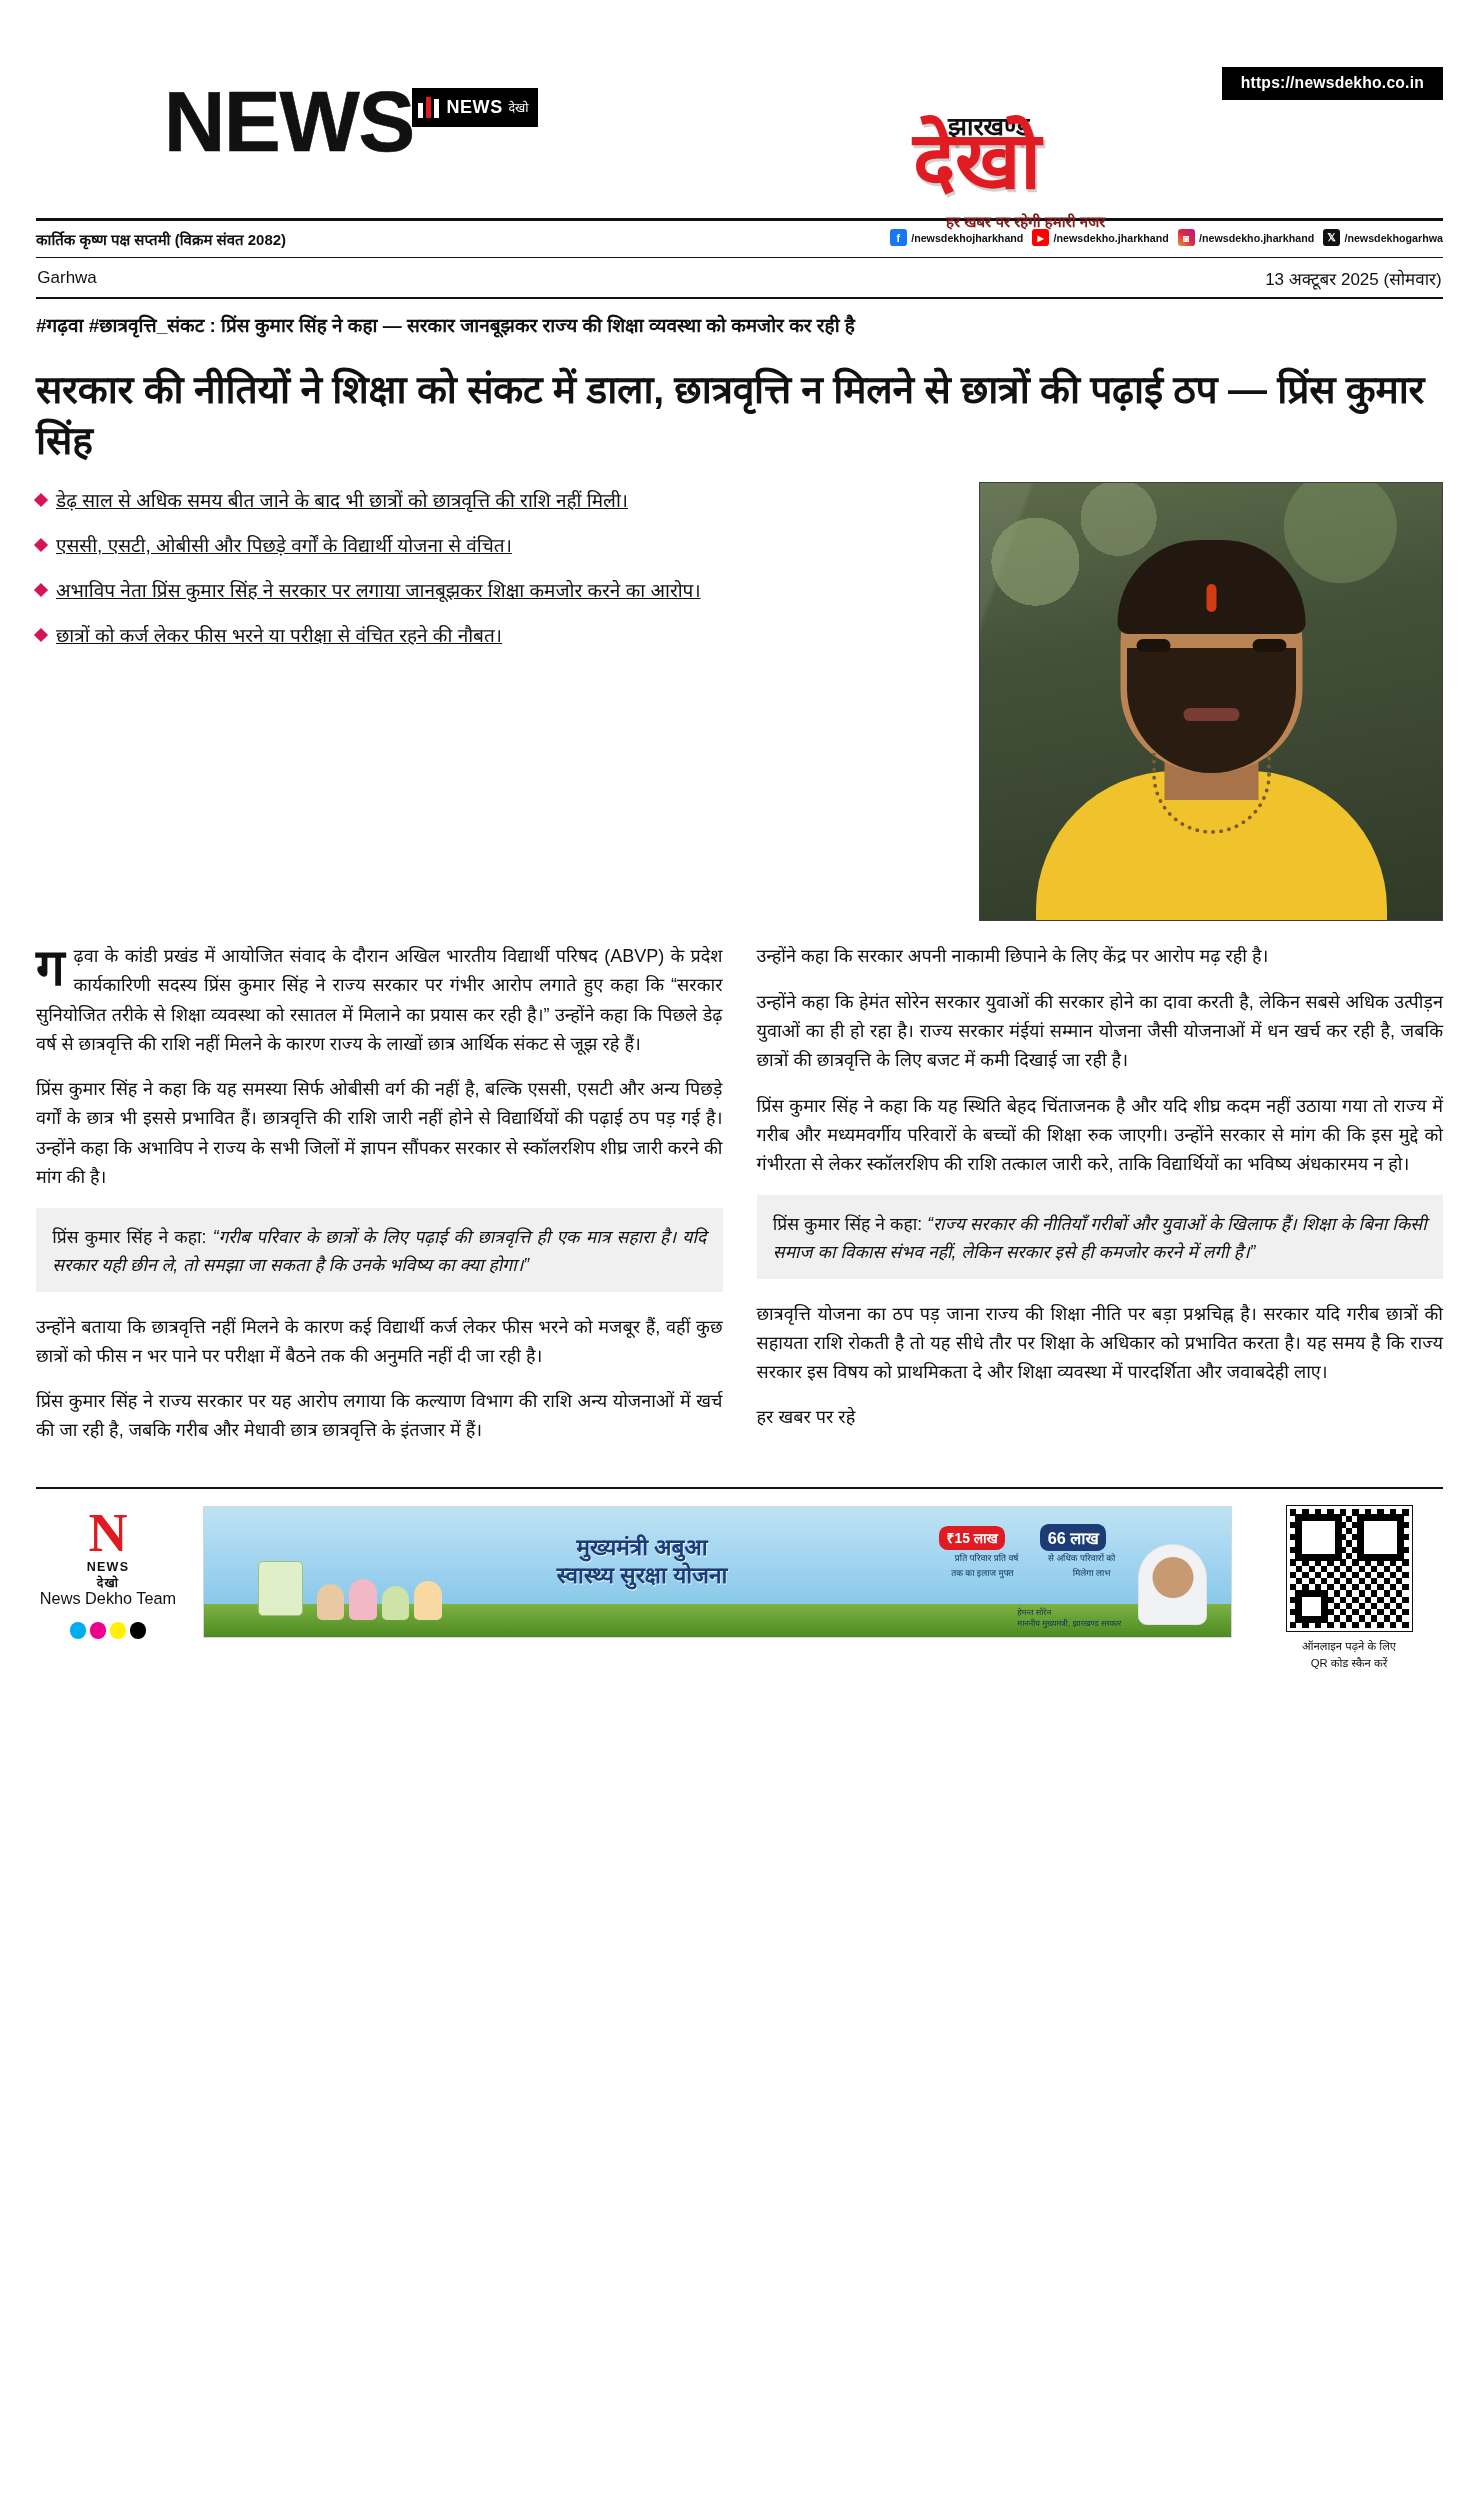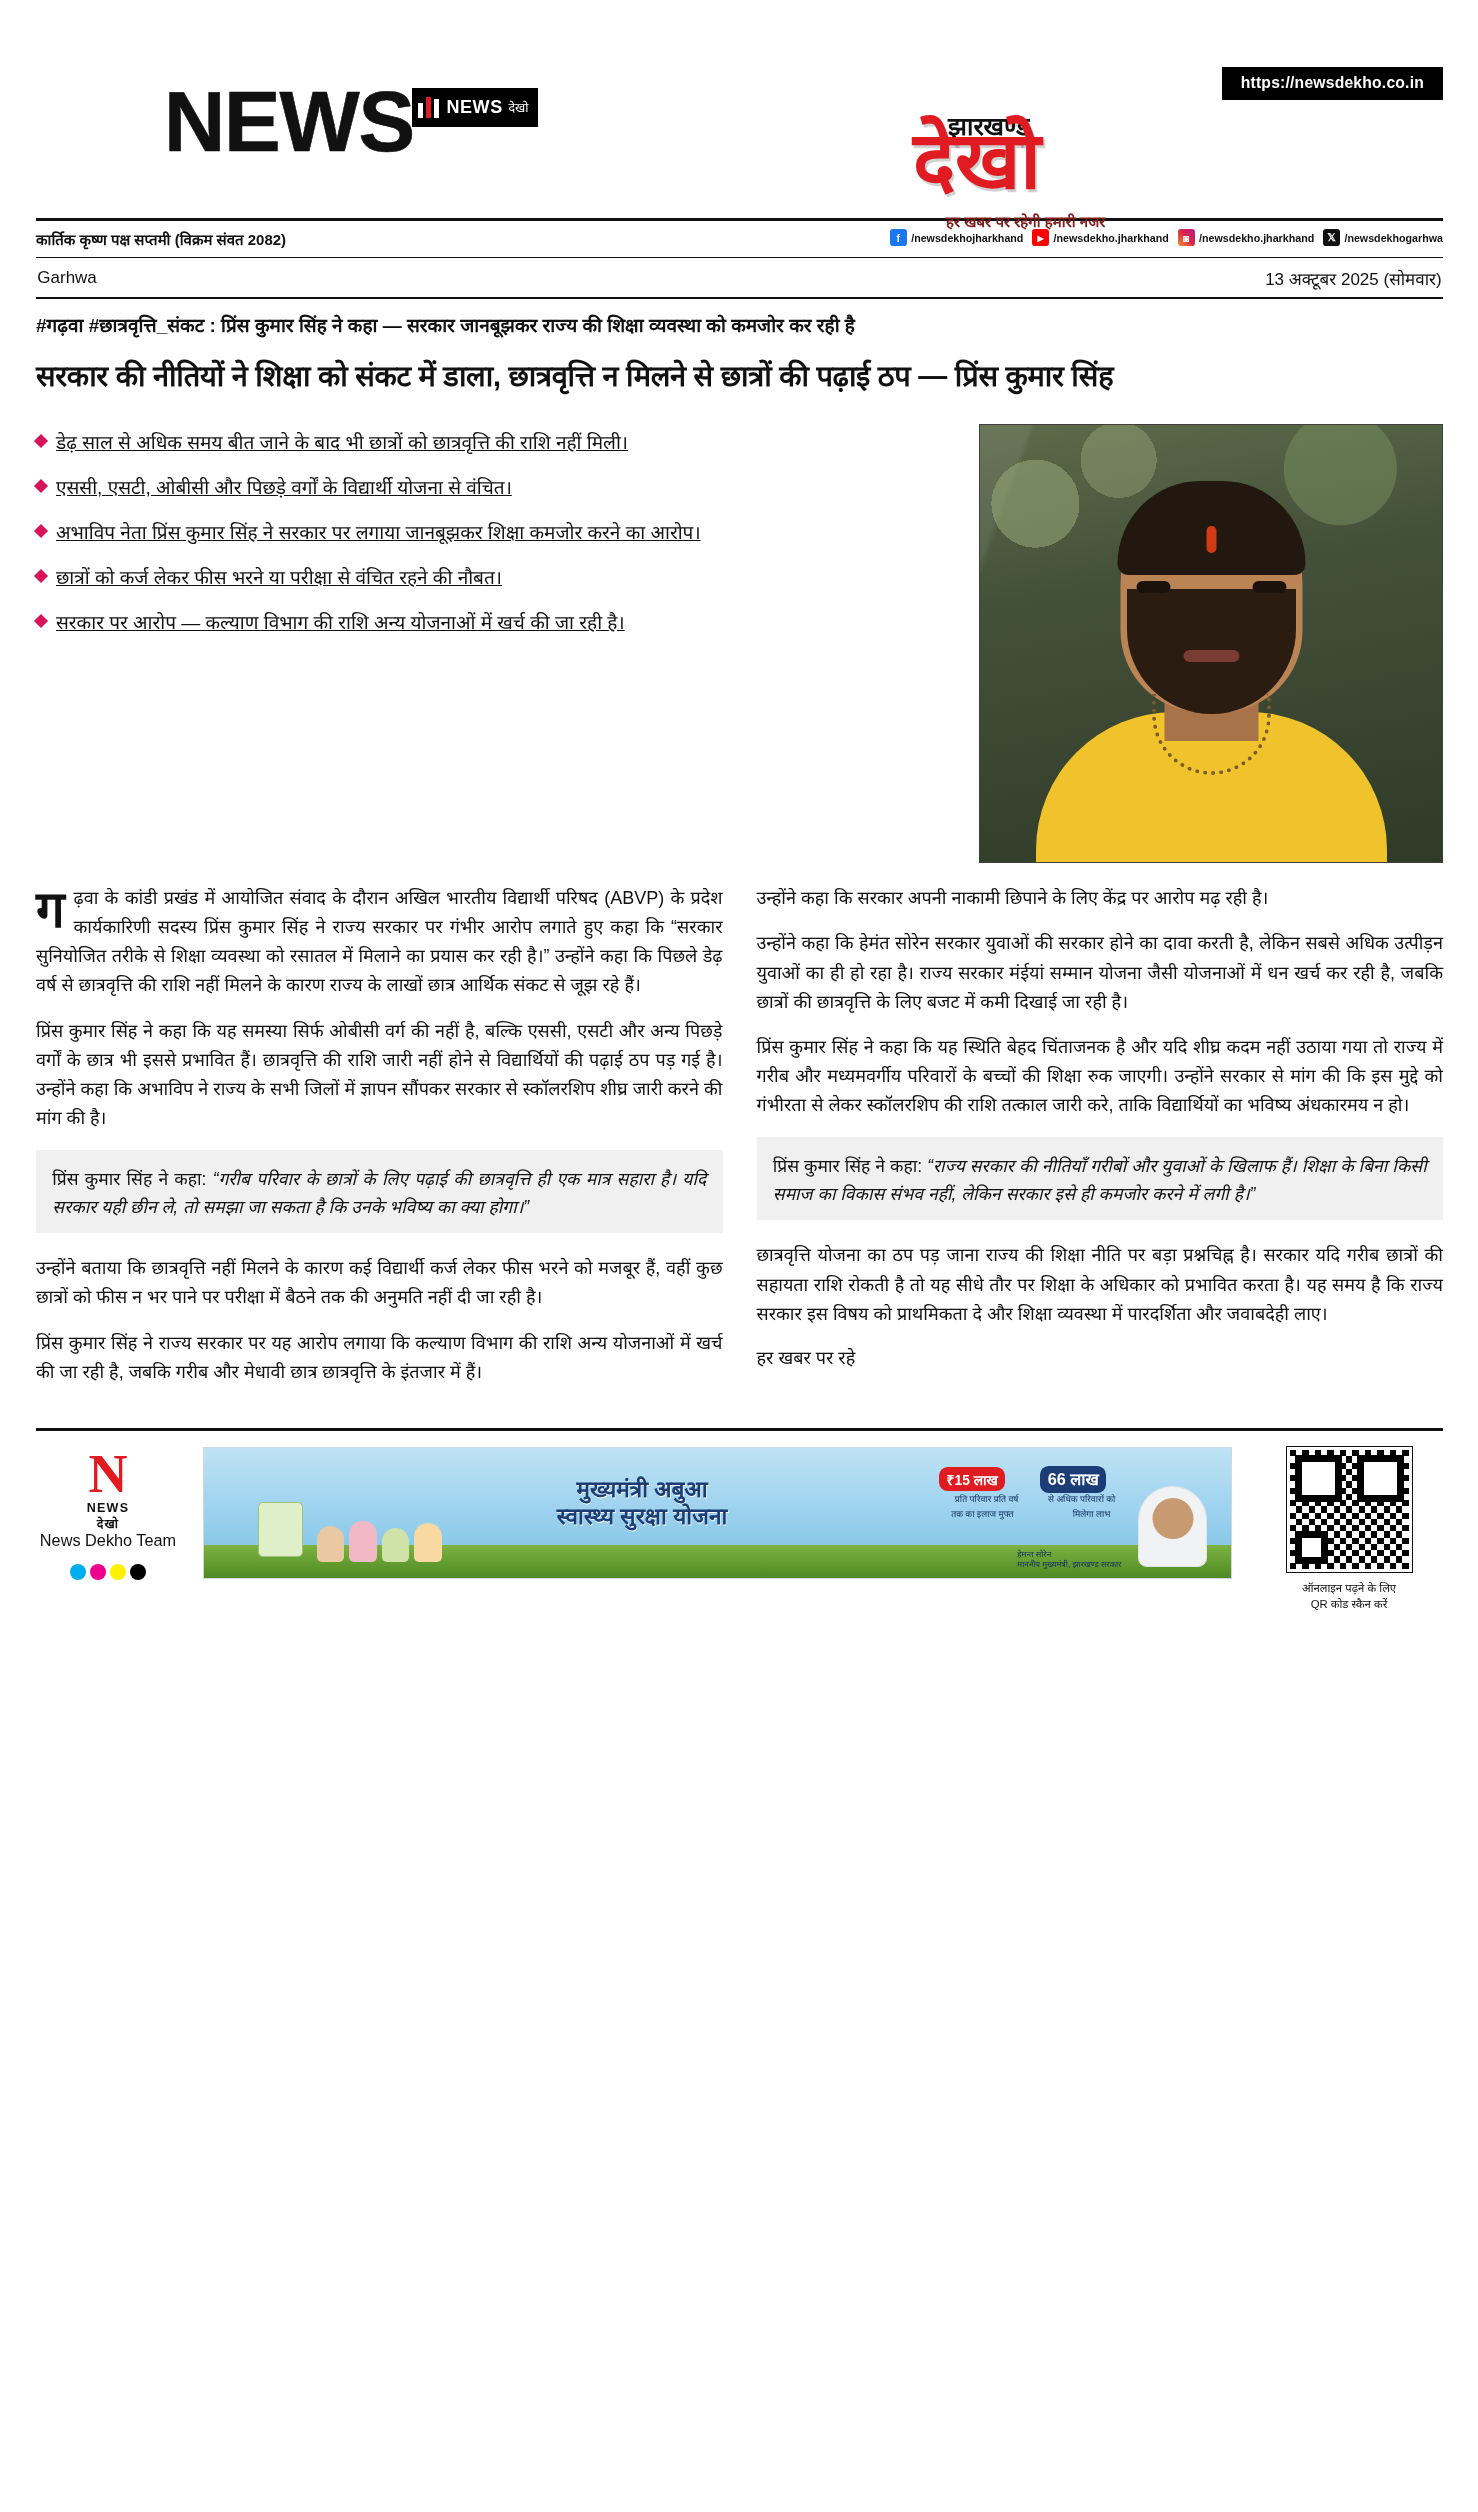--- a/index.html
+++ b/index.html
@@ -133,26 +133,26 @@
 
   
   .kicker {
     font-size: 19px;
     color: #111;
     font-weight: bold;
     margin: 13.8px 0 10px 0;
     line-height: 1.35;
   }
   .headline {
-    font-size: 29px;
+    font-size: 39px;
     font-weight: bold;
     line-height: 1.30;
     color: #111;
     letter-spacing: -0.3px;
-    margin-bottom: 28px;
+    margin-bottom: 16px;
   }
 
   
   .lead-wrap {
     display: flex;
     gap: 25px;
     align-items: flex-start;
     margin-bottom: 21px;
   }
   .bullets { flex: 1; padding-top: 5px; text-decoration: underline; }
@@ -454,24 +454,20 @@
         <span class="dia"></span>
         <span>एससी, एसटी, ओबीसी और पिछड़े वर्गों के विद्यार्थी योजना से वंचित।</span>
       </div>
       <div class="bullet">
         <span class="dia"></span>
         <span>अभाविप नेता प्रिंस कुमार सिंह ने सरकार पर लगाया जानबूझकर शिक्षा कमजोर करने का आरोप।</span>
       </div>
       <div class="bullet">
         <span class="dia"></span>
         <span>छात्रों को कर्ज लेकर फीस भरने या परीक्षा से वंचित रहने की नौबत।</span>
-      </div>
-      <div class="bullet">
-        <span class="dia"></span>
-        <span>सरकार पर आरोप — कल्याण विभाग की राशि अन्य योजनाओं में खर्च की जा रही है।</span>
       </div>
     </div>
 
     <div class="photo">
       <div class="trees"></div>
       <div class="person">
         <div class="shirt"></div>
         <div class="neck"></div>
         <div class="head"></div>
         <div class="beard"></div>

